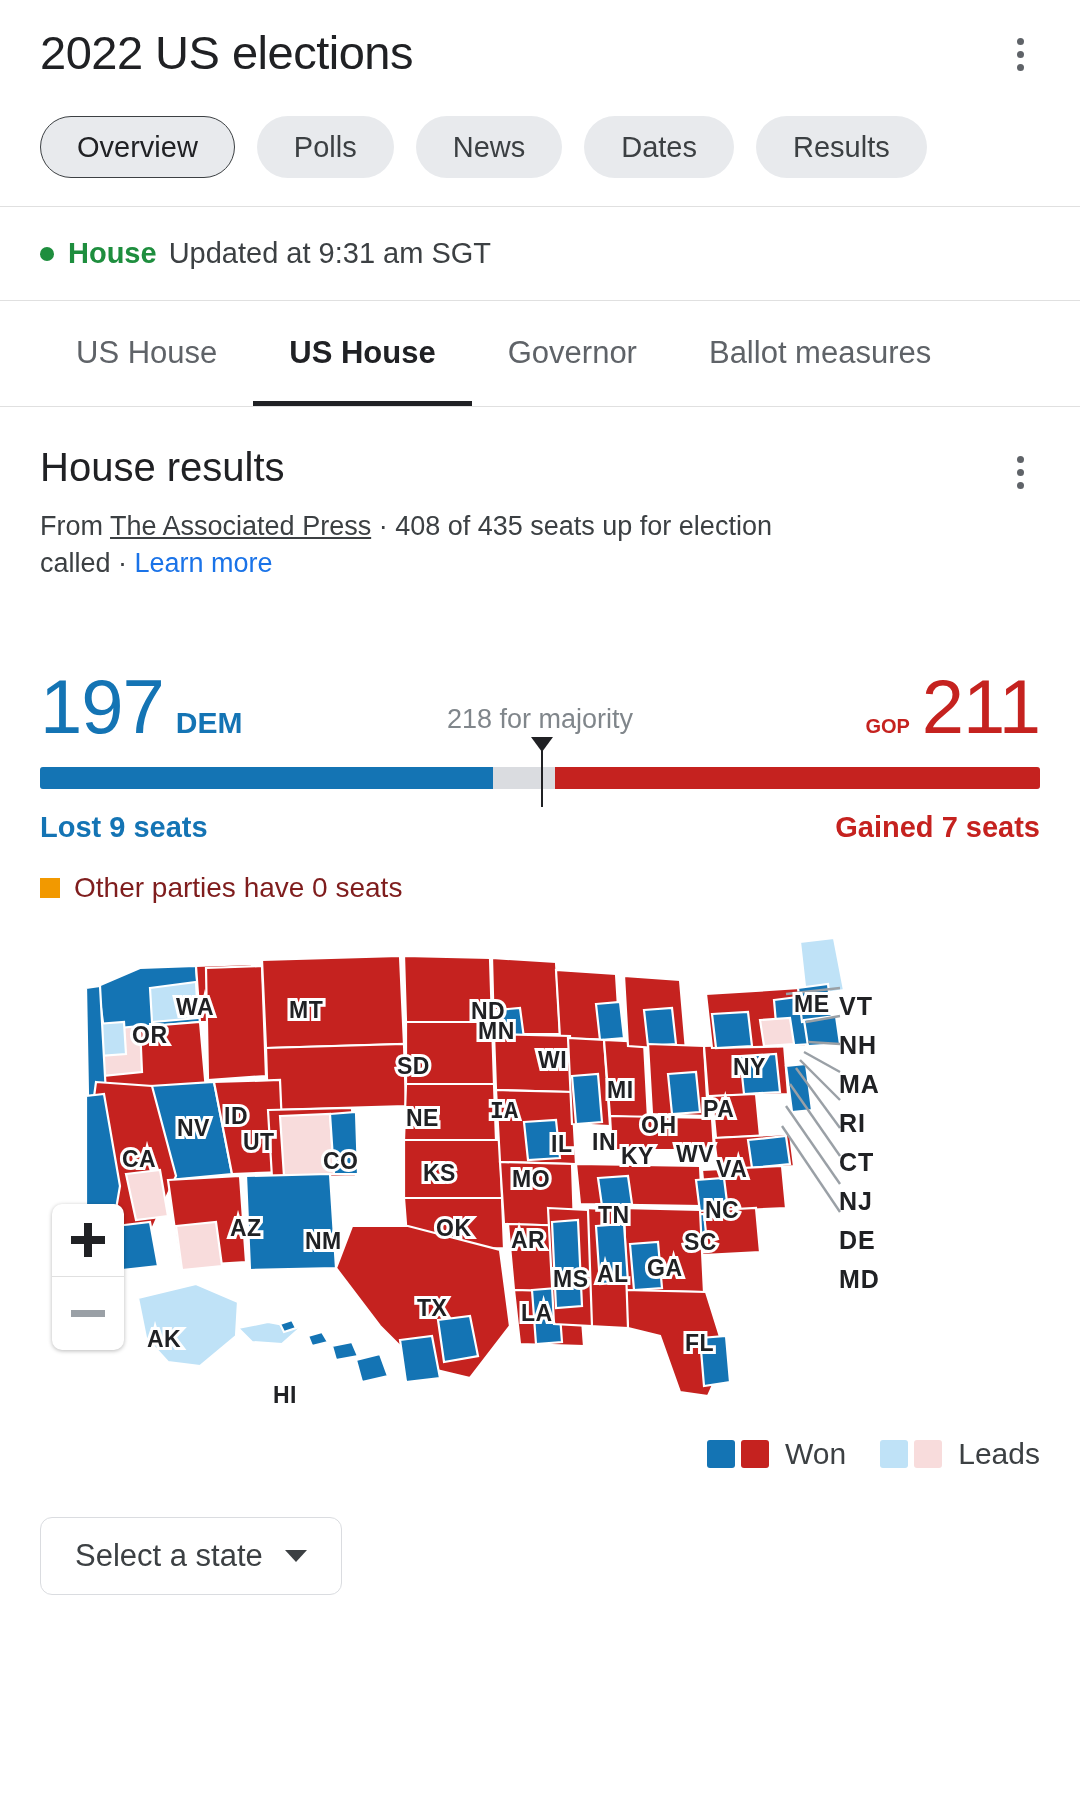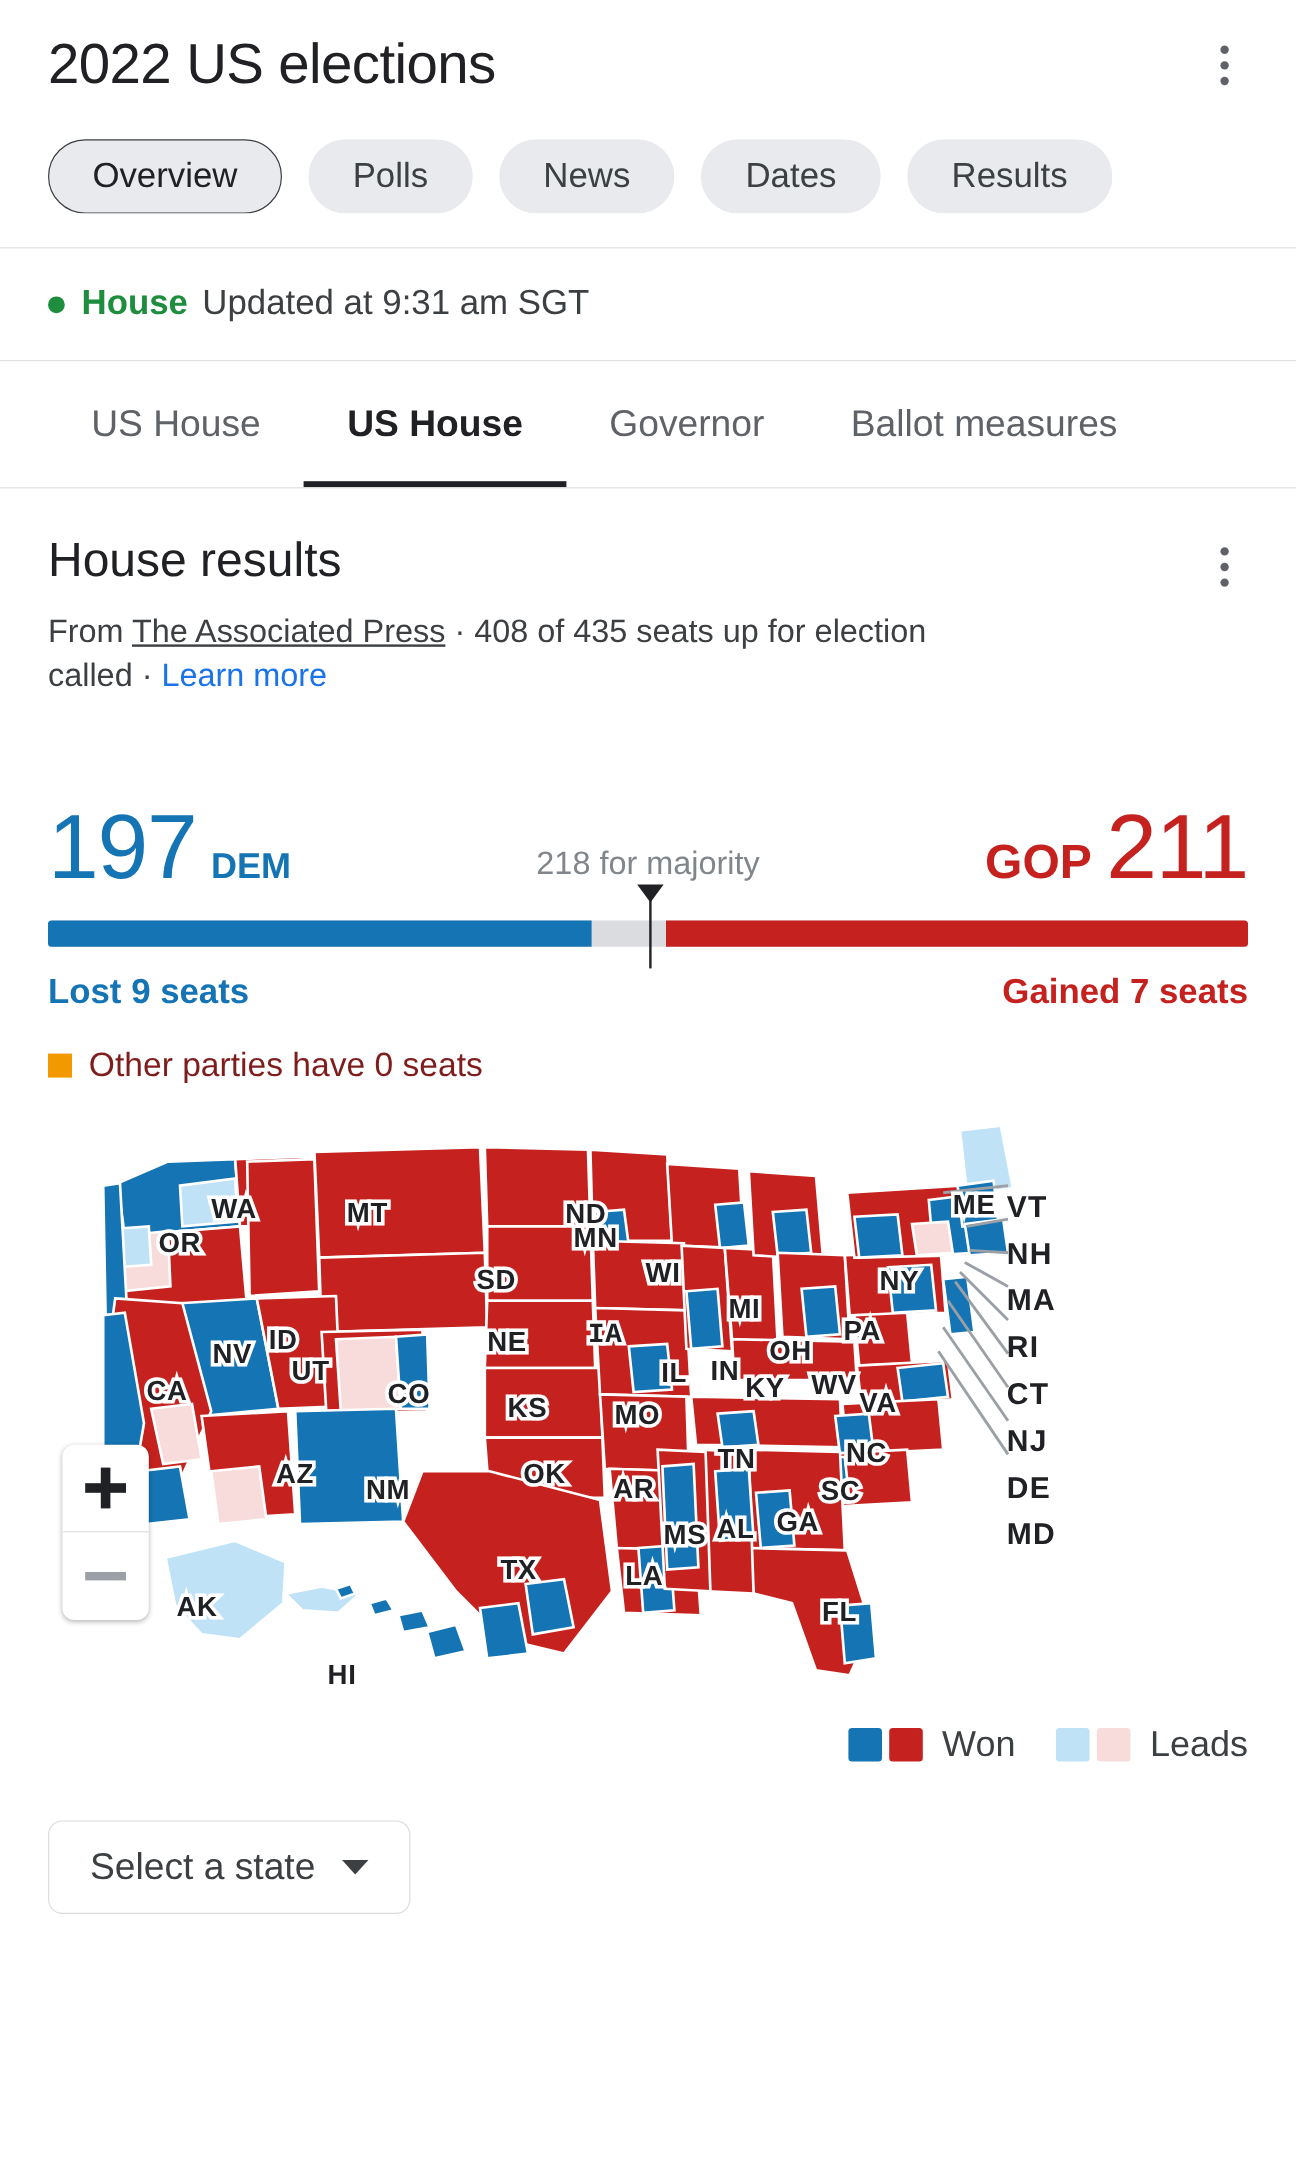--- a/index.html
+++ b/index.html
@@ -82,21 +82,21 @@
   .attribution a.src { color: #3c4043; text-decoration: underline; text-align: center; }
   .attribution a.learn { color: #1a73e8; text-decoration: none; }
 
   
   .tally { position: relative; margin-top: 52px; height: 110px; }
   .dem-block { position: absolute; left: 0; bottom: 0; display: flex; align-items: baseline; }
   .dem-num { font-size: 76px; color: #1474b4; font-weight: 400; letter-spacing: -1px; line-height: 1; }
   .dem-lab { font-size: 30px; color: #1474b4; font-weight: 700; margin-left: 12px; }
   .gop-block { position: absolute; right: 0; bottom: 0; display: flex; align-items: baseline; }
   .gop-num { font-size: 76px; color: #c5221f; font-weight: 400; letter-spacing: -1px; line-height: 1; }
-  .gop-lab { font-size: 40px; color: #c5221f; font-weight: 700; margin-right: 12px; }
+  .gop-lab { font-size: 20px; color: #c5221f; font-weight: 700; margin-right: 12px; }
   .majority-note {
     position: absolute; left: 50%; transform: translateX(-50%); bottom: 10px;
     font-size: 27px; color: #80868b; white-space: nowrap;
   }
 
   
   .barwrap { position: relative; margin-top: 22px; height: 22px; }
   .bar { position: absolute; left: 0; right: 0; top: 0; height: 22px; background: #dadce0; border-radius: 3px; }
   .bar-dem { position: absolute; left: 0; top: 0; height: 22px; background: #1474b4; border-radius: 3px 0 0 3px; }
   .bar-gop { position: absolute; right: 0; top: 0; height: 22px; background: #c5221f; border-radius: 0 3px 3px 0; }

